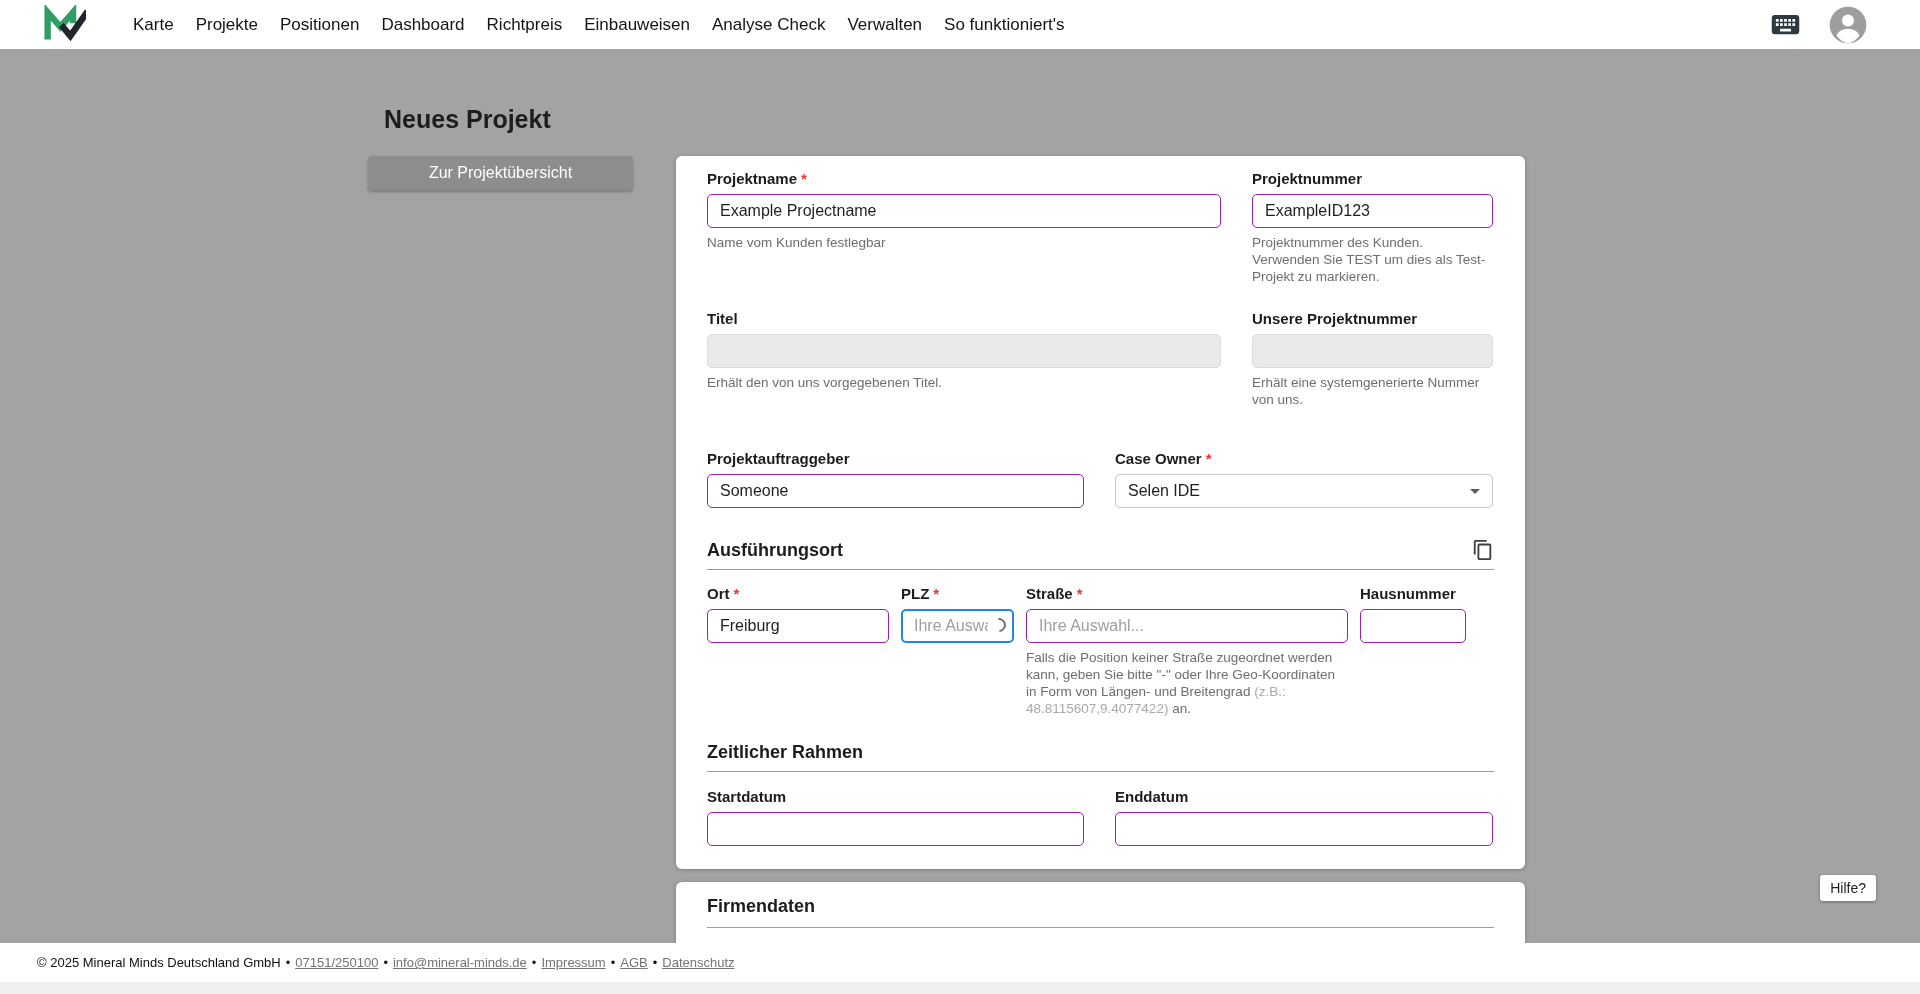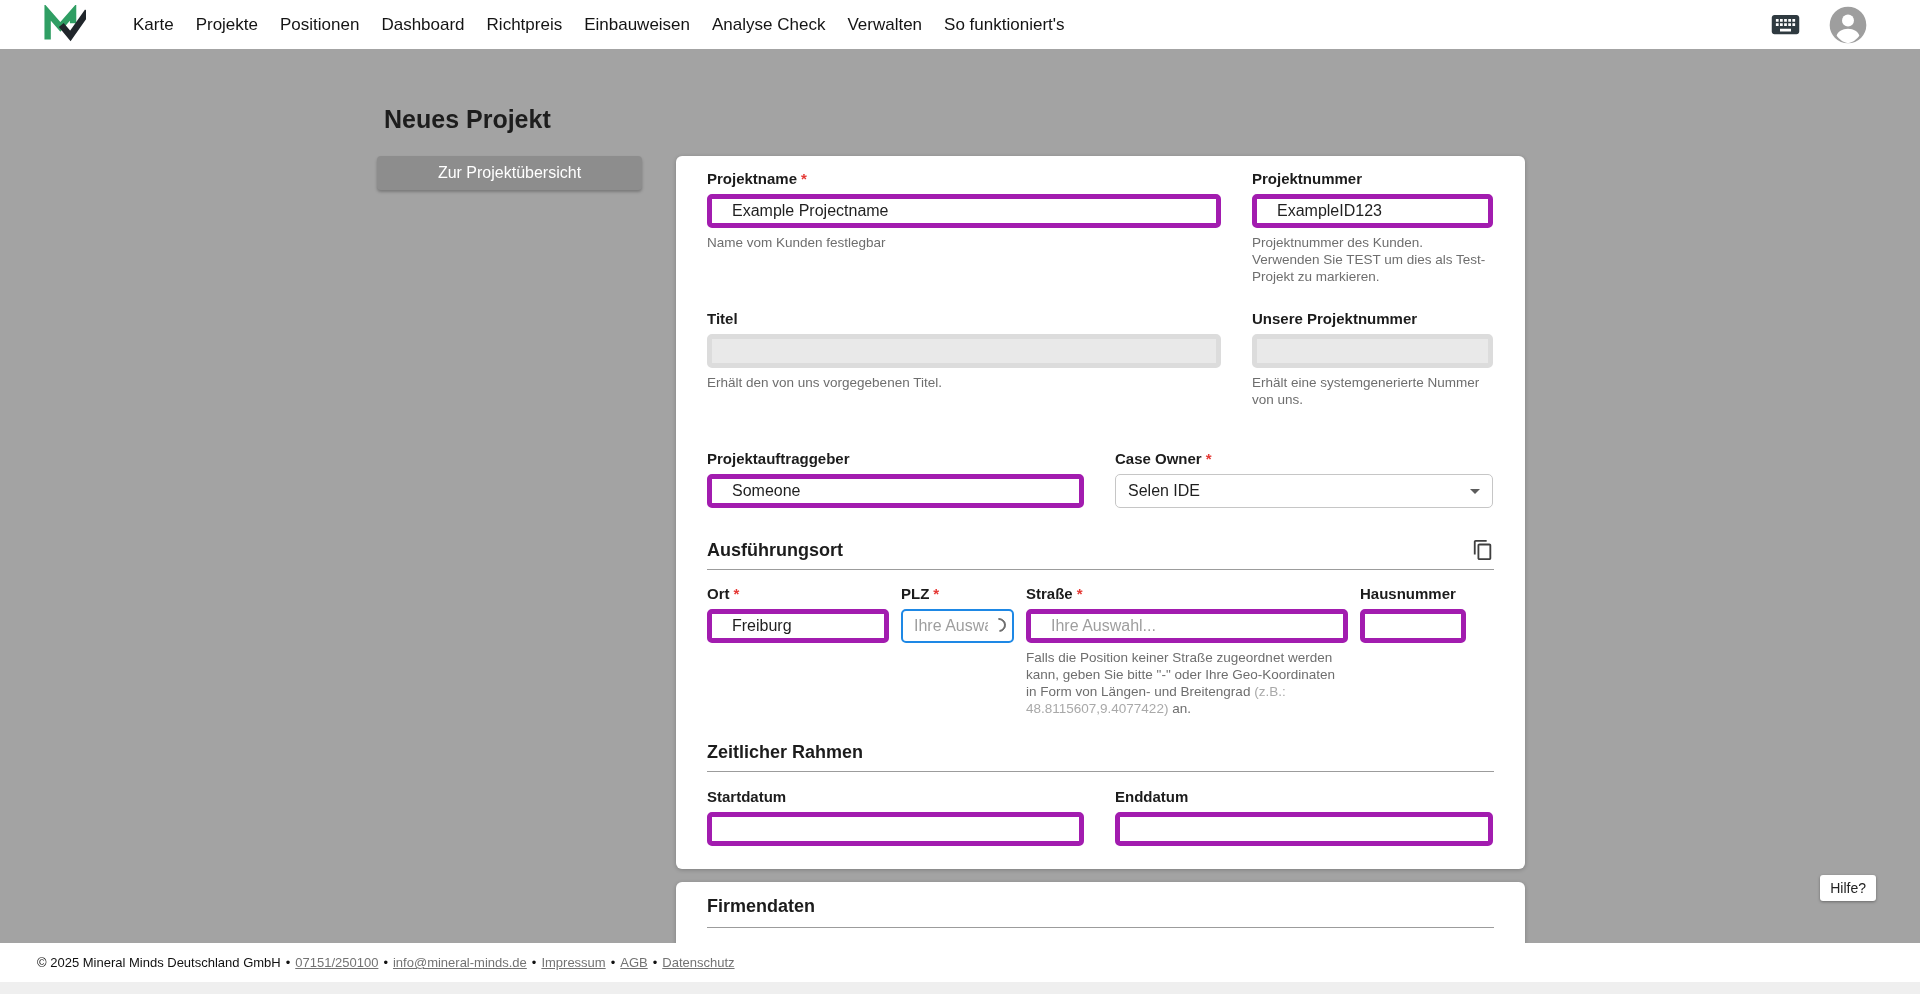--- a/index.html
+++ b/index.html
@@ -26,21 +26,21 @@
   .nav-right { margin-left:auto; display:flex; align-items:center; gap:26px; }
   .icon-btn { background:none; border:none; cursor:pointer; display:flex; align-items:center; padding:0; }
 
   
   .main { position:relative; height:894px; background:#a3a3a3; overflow:hidden; }
   .page-title {
     position:absolute; left:384px; top:55px;
     font-size:25px; font-weight:bold; color:#1d1d1d; line-height:30px;
   }
   .back-button {
-    position:absolute; left:377px; top:107px;
+    position:absolute; left:368px; top:107px;
     width:265px; height:34px;
     background:#8d8d8d; color:#ffffff; font-size:16px;
     font-family:inherit; border:none; border-radius:4px;
     box-shadow:0 2px 3px rgba(0,0,0,0.25);
     cursor:pointer;
   }
 
   .card {
     position:absolute; background:#ffffff; border-radius:6px;
     box-shadow:0 1px 4px rgba(0,0,0,0.22);
@@ -56,22 +56,22 @@
   .row4{margin-bottom:25px; gap:12px;}
 
   .flabel {
     font-size:15px; font-weight:bold; color:#1c1c1c;
     line-height:18px; margin-bottom:6px; white-space:nowrap;
   }
   .req { color:#e53935; margin-left:4px; font-weight:bold; }
 
   .text-input {
     height:34px; width:100%;
-    border:5px solid #a21caf; border-radius:5px;
-    padding:0 20px; font-size:16px; color:#1f1f1f;
+    border:1px solid #a21caf; border-radius:5px;
+    padding:0 12px; font-size:16px; color:#1f1f1f;
     font-family:inherit; background:#fff; outline:none;
   }
   .text-input::placeholder { color:#9e9e9e; }
   .text-input.disabled { background:#e9e9e9; border-color:#dcdcdc; }
   .text-input.focused { border:2px solid #1e88e5; padding:0 24px 0 11px; }
 
   .input-wrap { position:relative; width:100%; }
   .spinner {
     position:absolute; right:8px; top:50%; margin-top:-8px;
     width:14px; height:14px; border-radius:50%;

